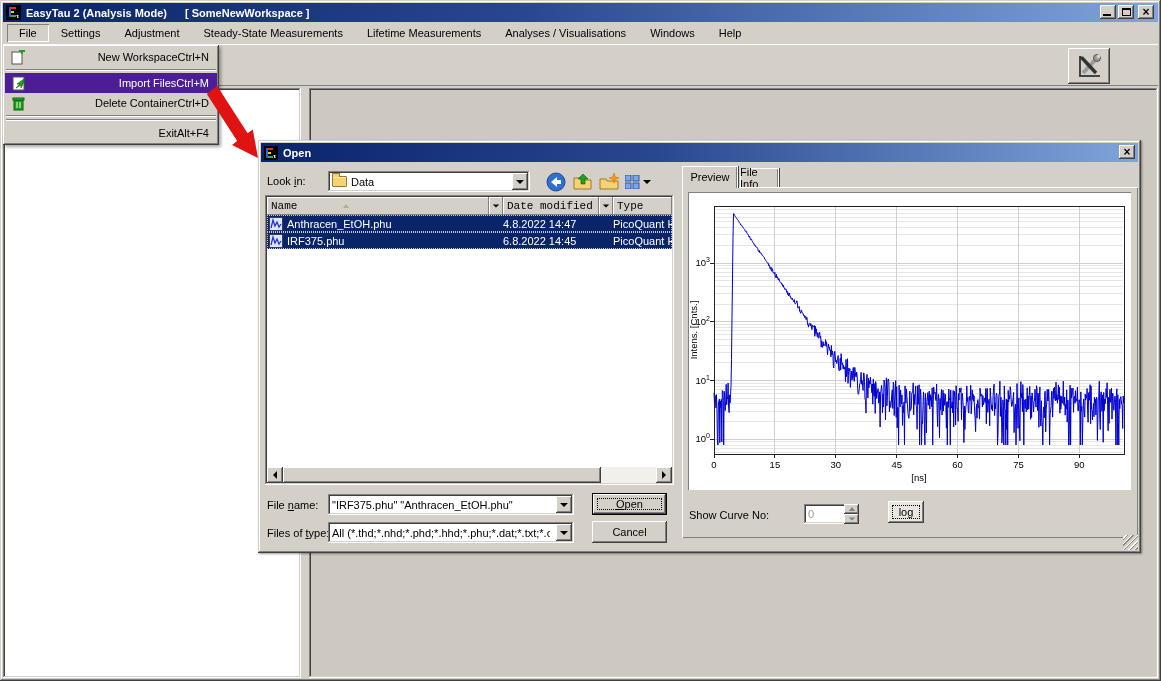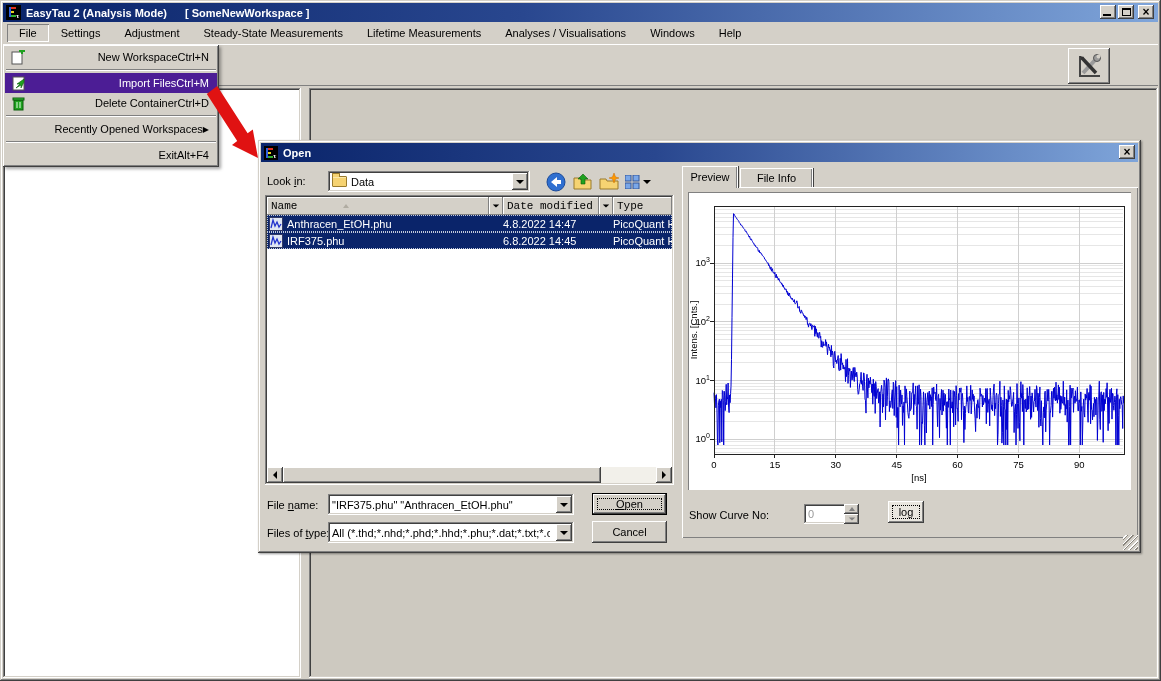--- a/index.html
+++ b/index.html
@@ -171,25 +171,20 @@
             <rect x="2" y="4" width="9" height="10" fill="#1fa11f" stroke="#0c5c0c"></rect>
             <rect x="1" y="2" width="11" height="2" fill="#34c034" stroke="#0c5c0c"></rect>
             <line x1="5" y1="6" x2="5" y2="12" stroke="#e8ffe8"></line>
             <line x1="8" y1="6" x2="8" y2="12" stroke="#e8ffe8"></line>
           </svg>
       </span>
       <span>Delete Container</span>
       <span class="sc">Ctrl+D</span>
     </div>
     <div class="psep"></div>
-    <div class="pitem">
-      <span class="icell"></span>
-      <span>Recently Opened Workspaces</span>
-      <span class="sc" style="font-size:8px;">▶</span>
-    </div>
     <div class="psep"></div>
     <div class="pitem">
       <span class="icell"></span>
       <span>Exit</span>
       <span class="sc">Alt+F4</span>
     </div>
   </div>
 
   <svg class="abs" style="left:206px;top:86px;z-index:40;" width="62" height="80">
     <polygon points="11.2,0.1 41.6,47.3 46.8,43.4 52,72 26,59 31.2,55.1 0.8,7.9" fill="#e01212"></polygon>
@@ -243,21 +238,21 @@
         <rect x="8" y="0" width="6" height="6" fill="#7aa7e8" stroke="#33569a"></rect>
         <rect x="0" y="8" width="6" height="6" fill="#7aa7e8" stroke="#33569a"></rect>
         <rect x="8" y="8" width="6" height="6" fill="#7aa7e8" stroke="#33569a"></rect>
       </svg>
       <div class="tri-d"></div>
     </div>
 
     <div class="tab" style="left:424px;top:26px;width:57px;height:22px;z-index:2;">
         <span>Preview</span>
       </div>
-    <div class="tab" style="left:482px;top:28px;width:74px;height:20px;text-align:right;">
+    <div class="tab" style="left:482px;top:28px;width:40px;height:20px;">
         <span>File Info</span>
       </div>
 
     <div class="listwrap bev-in">
       <div class="lhead">
         <div class="hcell">
           <span>Name</span>
           <span class="tri-u" style="margin-left:40px;border-bottom-color:#b0aca2;"></span>
         </div>
         <div class="hbtn">

